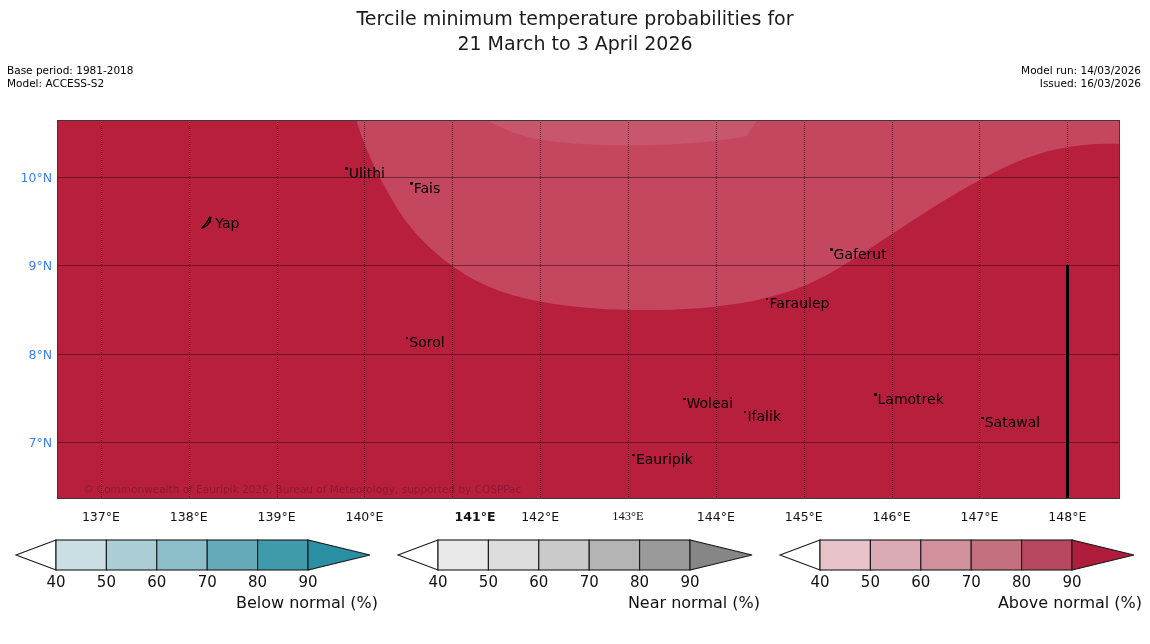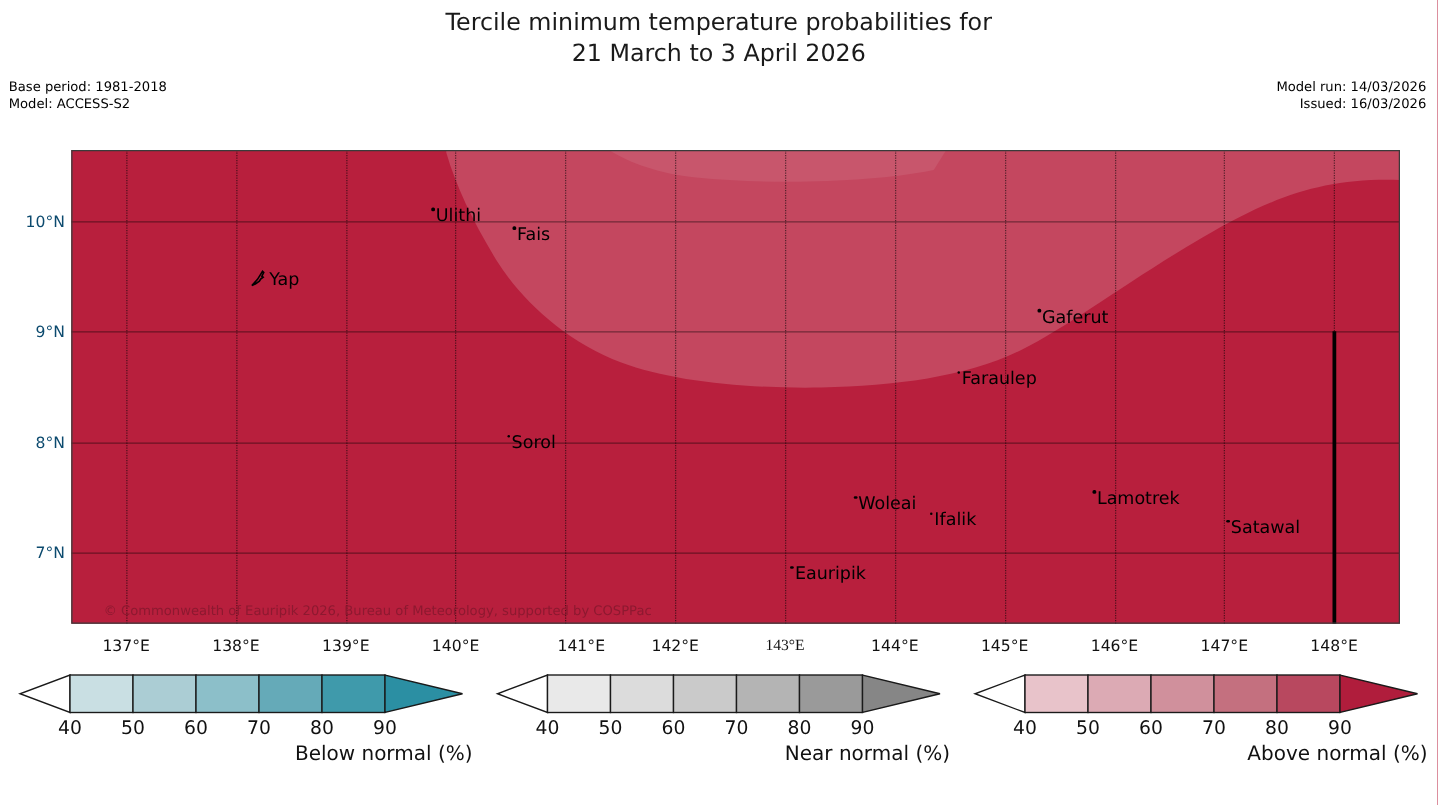--- a/index.html
+++ b/index.html
@@ -36,21 +36,21 @@
     vertical-align:8px;margin-right:1px;
   }
   .yap-shape{position:absolute;left:0;top:0;}
 
   .copyright{
     position:absolute;left:83px;top:483px;font-size:10.5px;color:#8d1930;white-space:nowrap;
   }
 
   
   .xtick{position:absolute;top:509px;font-size:12.5px;color:#111;transform:translateX(-50%);}
-  .ytick{position:absolute;right:1098px;font-size:12.5px;color:#0c4a6e;transform:translateY(-50%);white-space:nowrap;}
+  .ytick{position:absolute;right:1098px;font-size:12.5px;color:#3b82f6;transform:translateY(-50%);white-space:nowrap;}
   .ytick-wrap{position:absolute;left:0;top:0;width:1150px;height:644px;pointer-events:none;}
 
   
   .cbar-block{position:absolute;top:538px;width:370px;height:100px;}
   .cbar-svg{position:absolute;left:0;top:0;}
   .cbar-ticks{position:absolute;left:0;top:35px;width:370px;height:20px;}
   .cbar-tick{position:absolute;font-size:15px;color:#111;transform:translateX(-50%);}
   .cbar-label{position:absolute;left:0;top:55px;width:370px;text-align:right;font-size:16px;color:#111;}
 </style>
 </head>
@@ -99,40 +99,40 @@
         <div class="gl-v" style="left: 922.438px;"></div>
         <div class="gl-v" style="left: 1010.29px;"></div>
       </div>
     <div class="eez" id="eezLine" style="left: 1008.79px; top: 145.43px; height: 233.57px;"></div>
     <div id="placeHost">
         <div class="place" style="left: 142.319px; top: 91.7163px;"><svg width="16" height="16" viewBox="0 0 16 16" class="yap-shape" style="position: relative; top: 3px;">
             <path d="M2.5 13.5 L7 8.5 L9.5 4.5 L11 2 L12 3 L10.5 6 L11.5 6.8 L9.5 8.2 L8.5 10 L5.5 12 Z" fill="none" stroke="#000" stroke-width="1.3"></path>
           </svg><span>Yap</span></div>
         <div class="place" style="left: 288.152px; top: 45.8837px;"><span class="dot"></span><span>Ulithi</span></div>
         <div class="place" style="left: 353.162px; top: 60.8674px;"><span class="dot"></span><span>Fais</span></div>
-        <div class="place" style="left: 348.769px; top: 227px;"><span class="dot"></span><span>Sorol</span></div>
+        <div class="place" style="left: 348.769px; top: 215px;"><span class="dot"></span><span>Sorol</span></div>
         <div class="place" style="left: 773.091px; top: 126.972px;"><span class="dot"></span><span>Gaferut</span></div>
         <div class="place" style="left: 708.96px; top: 176.33px;"><span class="dot"></span><span>Faraulep</span></div>
         <div class="place" style="left: 600.024px; top: 276px; margin-left: 26px;"><span class="dot"></span><span>Woleai</span></div>
         <div class="place" style="left: 686.997px; top: 289.149px;"><span class="dot"></span><span>Ifalik</span></div>
         <div class="place" style="left: 817.017px; top: 271.521px;"><span class="dot"></span><span>Lamotrek</span></div>
         <div class="place" style="left: 924.195px; top: 295.319px;"><span class="dot"></span><span>Satawal</span></div>
         <div class="place" style="left: 575.426px; top: 332.337px;"><span class="dot"></span><span>Eauripik</span></div>
       </div>
     <div class="map-border"></div>
   </div>
 
   <div class="copyright">© Commonwealth of Eauripik 2026, Bureau of Meteorology, supported by COSPPac</div>
 
   <div id="xtickHost">
       <div class="xtick" style="left: 100.926px;">137°E</div>
       <div class="xtick" style="left: 188.777px;">138°E</div>
       <div class="xtick" style="left: 276.628px;">139°E</div>
       <div class="xtick" style="left: 364.479px;">140°E</div>
-      <div class="xtick" style="left: 465px;">141°E</div>
+      <div class="xtick" style="left: 475px; font-weight: bold;">141°E</div>
       <div class="xtick" style="left: 540.182px;">142°E</div>
       <div class="xtick" style="left: 628.033px; font-family: Liberation Serif, serif;">143°E</div>
       <div class="xtick" style="left: 715.884px;">144°E</div>
       <div class="xtick" style="left: 803.736px;">145°E</div>
       <div class="xtick" style="left: 891.587px;">146°E</div>
       <div class="xtick" style="left: 979.438px;">147°E</div>
       <div class="xtick" style="left: 1067.29px;">148°E</div>
     </div>
   <div class="ytick-wrap" id="ytickHost">
       <div class="ytick" style="top: 177.291px;">10°N</div>

